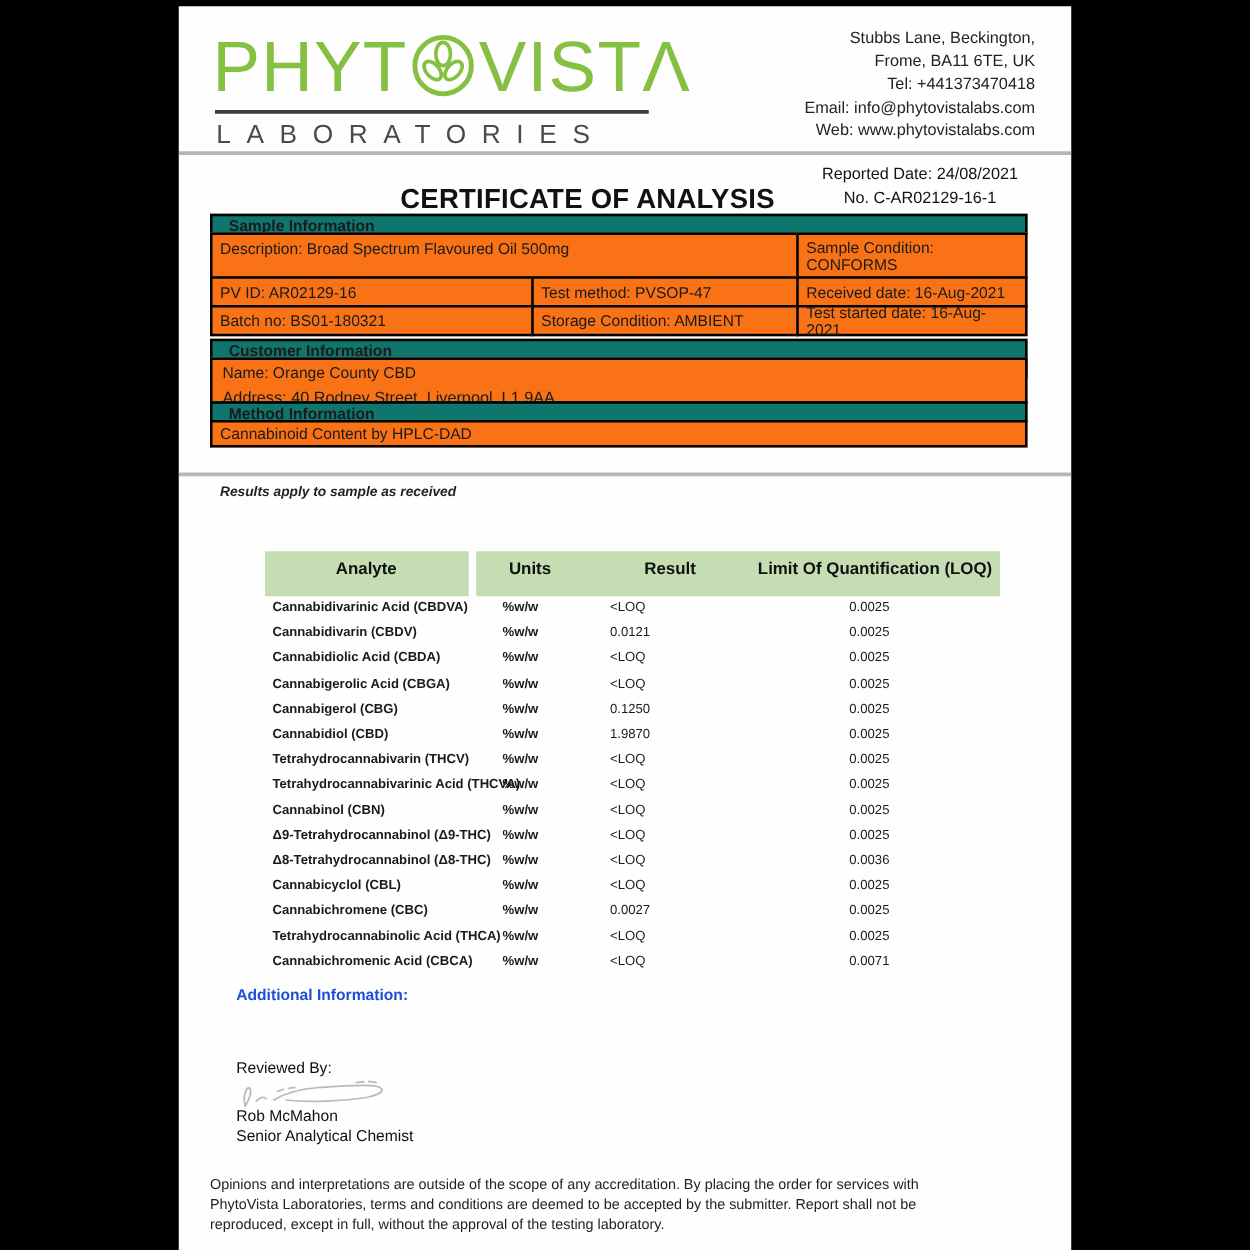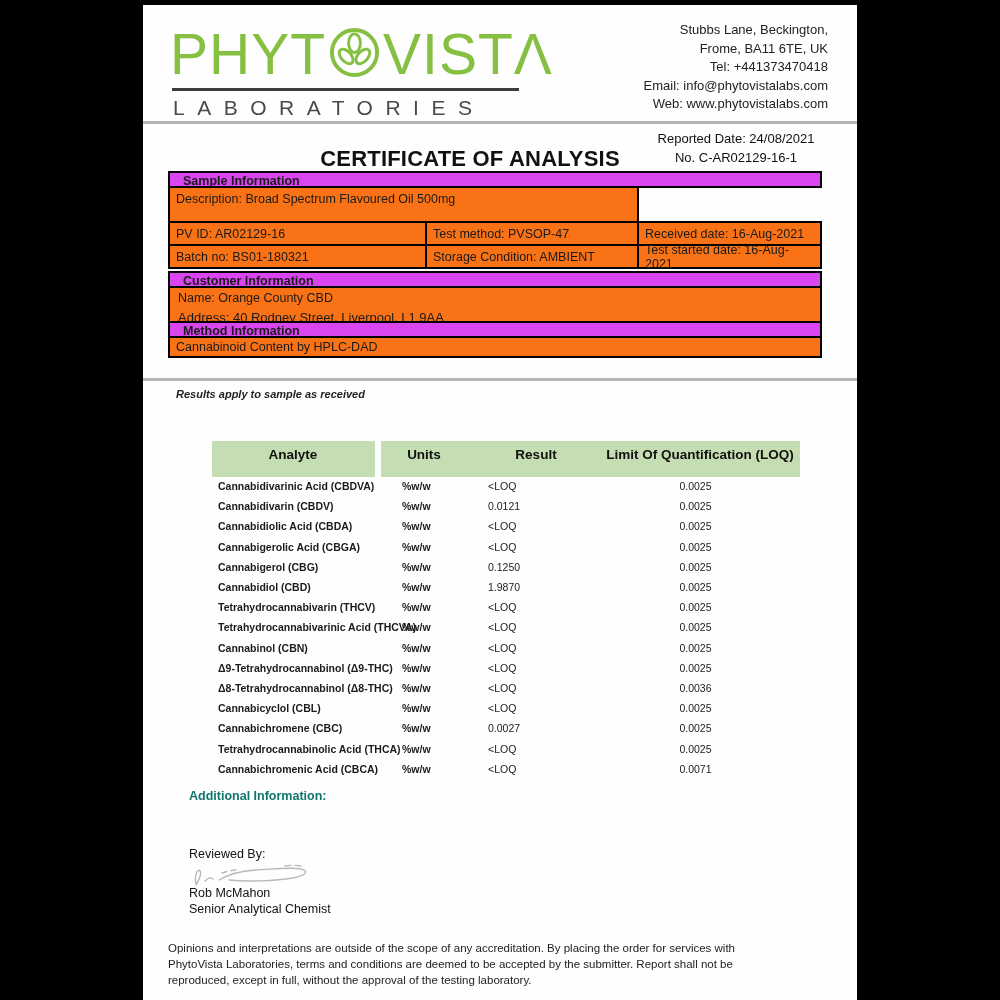--- a/index.html
+++ b/index.html
@@ -14,35 +14,35 @@
 
   
   .contact{font-size:13px;line-height:18.5px;text-align:right;color:#222;}
 
   .gray-rule{height:3px;background:#b5b5b5;}
 
   .report-meta{font-size:13px;line-height:19px;text-align:center;color:#111;}
   .coa-title{font-size:22px;font-weight:700;letter-spacing:.2px;color:#111;}
 
   
-  .secbar{background:#d946ef;border:2px solid #000;font-size:12.5px;font-weight:700;box-sizing:border-box;padding:1px 0 0 13px;}
+  .secbar{background:#0f766e;border:2px solid #000;font-size:12.5px;font-weight:700;box-sizing:border-box;padding:1px 0 0 13px;}
   .secbar span{text-decoration:underline;}
   .cellbox{border:2px solid #000;box-sizing:border-box;background:#f97316;font-size:12.5px;}
   .cellbox .pad{padding:4px 6px;}
 
   
   .rhead{background:#c5ddb2;}
   .rhead-label{position:absolute;top:6px;transform:translateX(-50%);font-size:13.5px;font-weight:700;white-space:nowrap;color:#111;}
   .rrow{position:absolute;left:0;width:714px;height:20.2px;}
   .rrow .analyte{position:absolute;left:75px;top:3px;font-size:10.5px;font-weight:700;white-space:nowrap;}
   .rrow .units{position:absolute;left:259px;top:3px;font-size:10.5px;font-weight:700;}
   .rrow .result{position:absolute;left:345px;width:95px;top:3px;font-size:10.5px;}
   .rrow .loq{position:absolute;left:495px;width:115px;top:3px;font-size:10.5px;text-align:center;}
 
-  .bold-label{font-size:12.5px;font-weight:700;color:#0f766e;}
+  .bold-label{font-size:12.5px;font-weight:700;color:#1d4ed8;}
   .plain{font-size:12.5px;color:#111;}
   .note{font-size:11px;font-weight:700;font-style:italic;color:#222;}
   .disclaimer{font-size:11.5px;line-height:15.8px;color:#222;width:592px;}
 </style>
 </head>
 <body>
 
 <div class="page">
 
   <div class="abs" style="left:27px;top:21px;">
@@ -73,20 +73,23 @@
   <div class="report-meta abs" style="left:488px;top:124px;width:210px;">
     <div>Reported Date: 24/08/2021</div>
     <div>No. C-AR02129-16-1</div>
   </div>
 
   <div class="coa-title abs" style="left:0;top:141px;width:654px;text-align:center;">CERTIFICATE OF ANALYSIS</div>
 
   <div class="secbar abs" style="left:25px;top:166px;width:654px;height:17px;"><span>Sample Information</span></div>
   <div class="cellbox abs" style="left:25px;top:181px;width:471px;height:37px;">
       <div class="pad">Description: Broad Spectrum Flavoured Oil 500mg</div>
+    </div>
+  <div class="cellbox abs" style="left:494px;top:181px;width:185px;height:37px;display:flex;align-items:center;">
+      <div class="pad">Sample Condition: CONFORMS</div>
     </div>
   <div class="cellbox abs" style="left:25px;top:216px;width:259px;height:25px;display:flex;align-items:center;">
       <div class="pad">PV ID: AR02129-16</div>
     </div>
   <div class="cellbox abs" style="left:282px;top:216px;width:214px;height:25px;display:flex;align-items:center;">
       <div class="pad">Test method: PVSOP-47</div>
     </div>
   <div class="cellbox abs" style="left:494px;top:216px;width:185px;height:25px;display:flex;align-items:center;">
       <div class="pad">Received date: 16-Aug-2021</div>
     </div>

